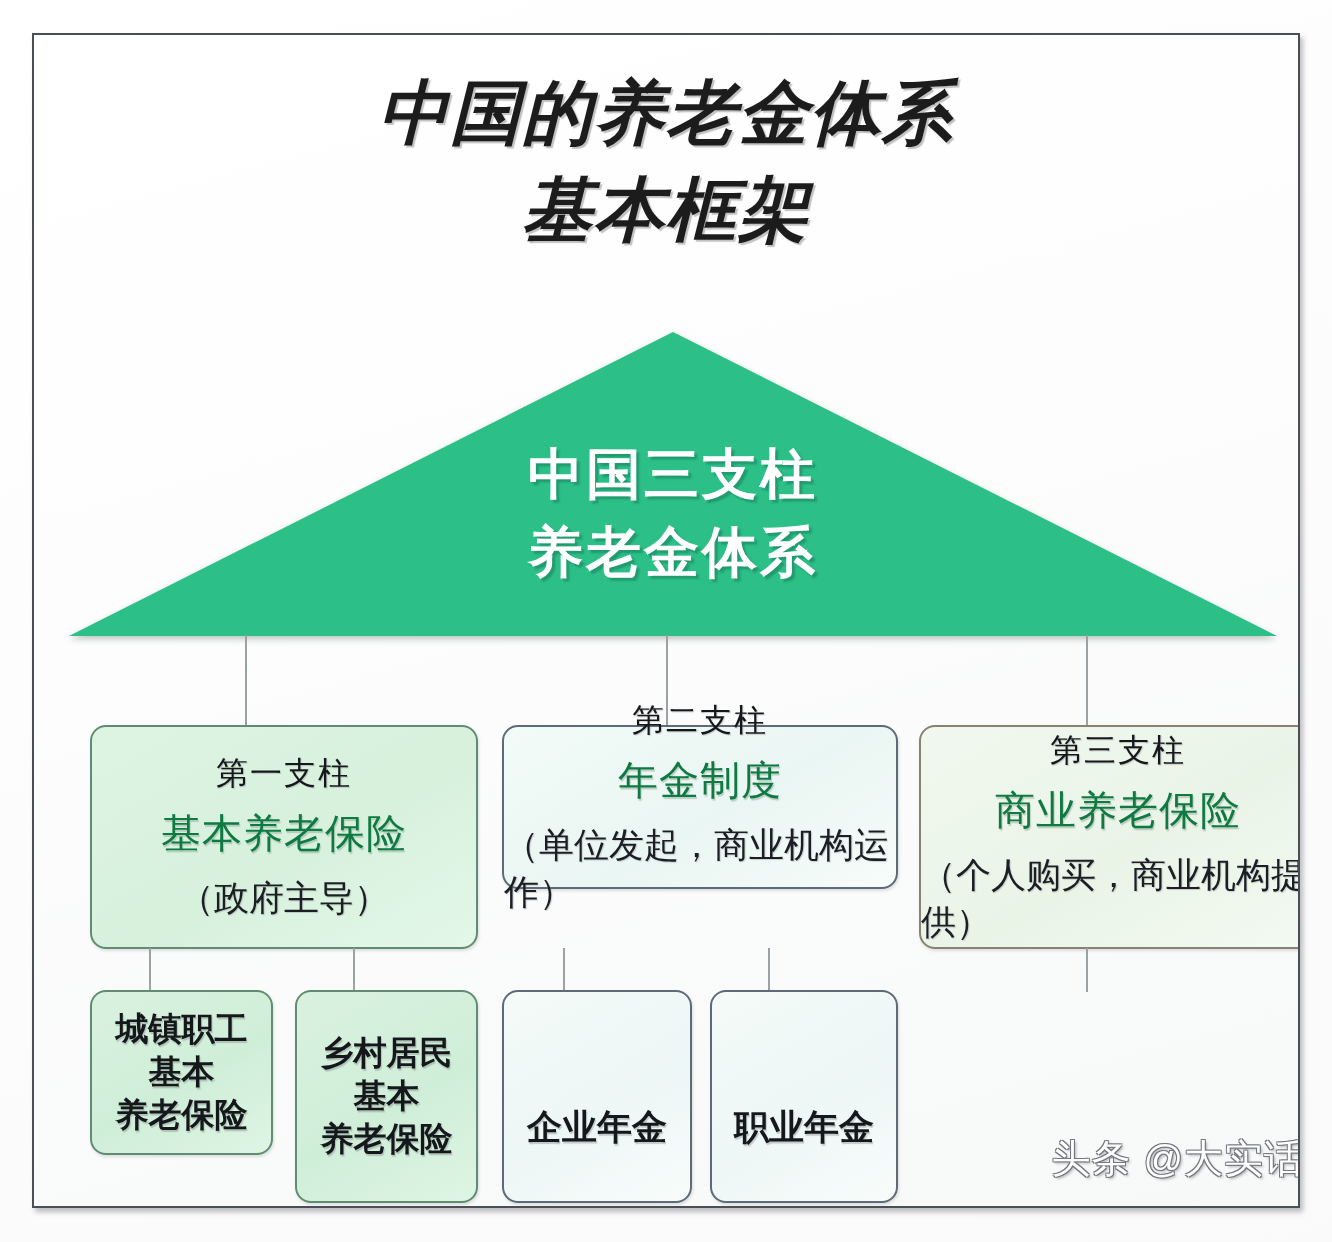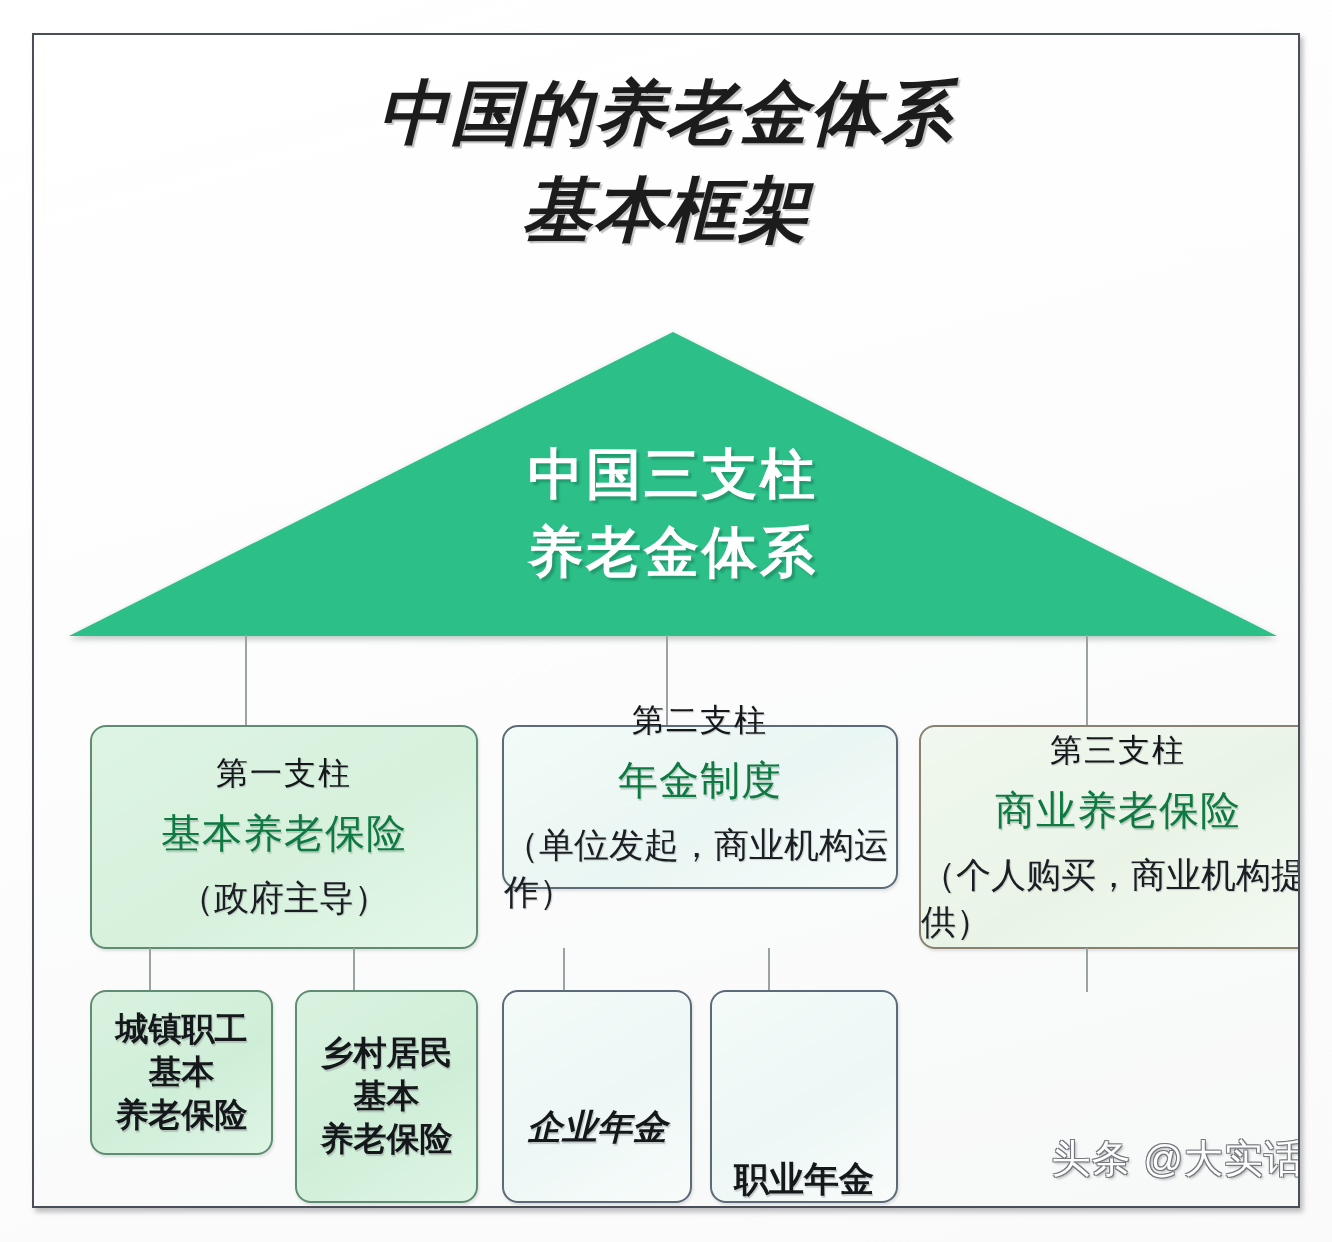--- a/index.html
+++ b/index.html
@@ -143,28 +143,28 @@
     border:2px solid #5f8c73;
     font-size:33px;
   }
   #sub3{
     left:468px;top:955px;width:190px;height:213px;
     background:linear-gradient(150deg,#f4fbf9 0%,#edf7f5 55%,#f8fcfb 100%);
     border:2px solid #5d6b78;
     font-size:35px;
     justify-content:flex-end;
     padding-bottom:52px;
-    font-style:italic;
   }
   #sub4{
     left:676px;top:955px;width:188px;height:213px;
     background:linear-gradient(150deg,#f4fbf9 0%,#edf7f5 55%,#f8fcfb 100%);
     border:2px solid #5d6b78;
     font-size:35px;
     justify-content:flex-end;
+    padding-bottom:52px;
   }
   #sub5{
     left:885px;top:955px;width:398px;height:213px;
     background:linear-gradient(150deg,#f0f8ee 0%,#e8f4e6 55%,#f3faf1 100%);
     border:2px solid #8a8170;
     font-size:38px;
     line-height:1.40;
   }
 
   

